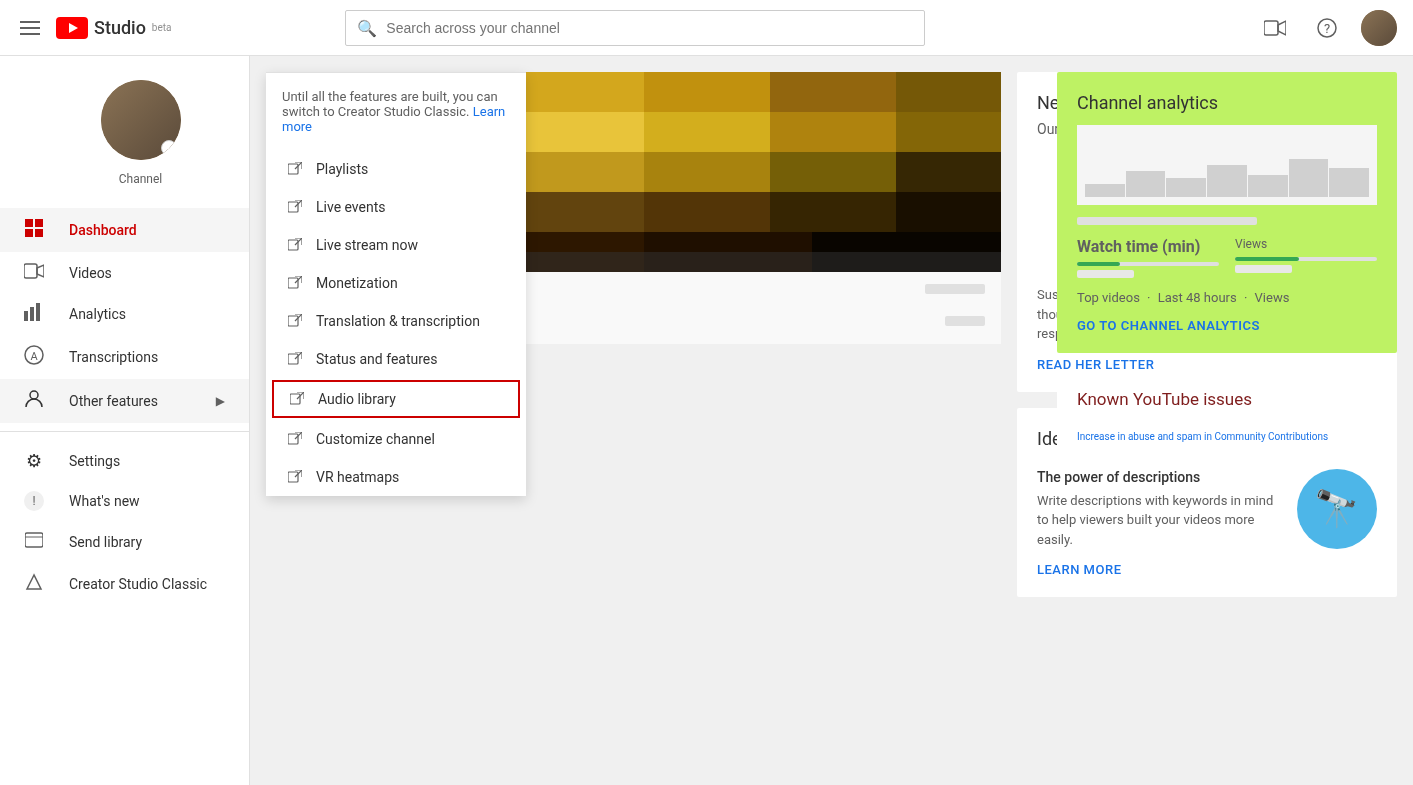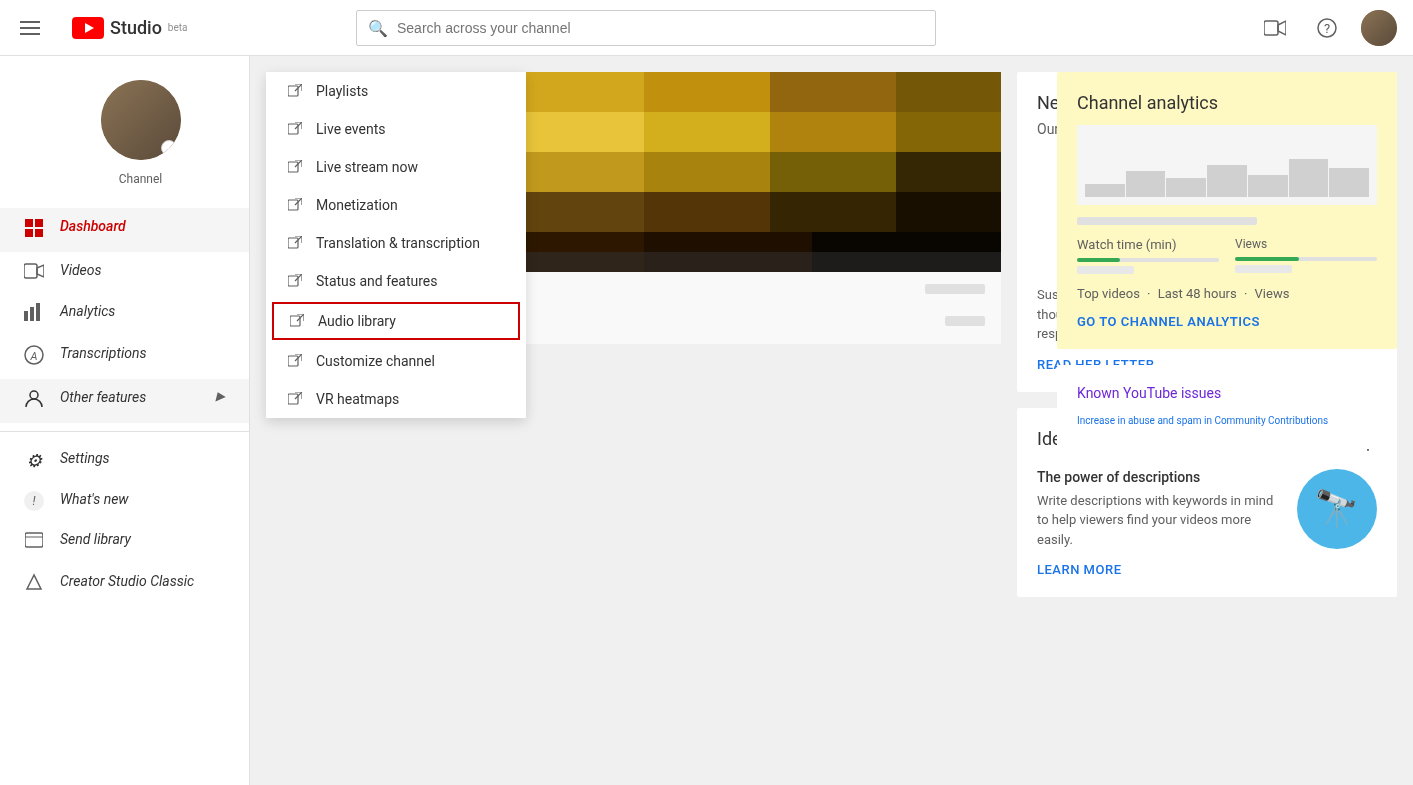--- a/index.html
+++ b/index.html
@@ -7,21 +7,21 @@
 
     
     .header {
       display: flex; align-items: center; height: 56px;
       background: #fff; border-bottom: 1px solid #e0e0e0;
       padding: 0 16px; gap: 16px; position: fixed; top: 0; left: 0; right: 0; z-index: 100;
     }
     .header-left { display: flex; align-items: center; gap: 12px; }
     .hamburger { display: flex; flex-direction: column; gap: 4px; cursor: pointer; padding: 4px; }
     .hamburger span { display: block; width: 20px; height: 2px; background: #606060; }
-    .logo { display: flex; align-items: center; gap: 6px; margin-left: 16px; }
+    .logo { display: flex; align-items: center; gap: 6px; }
     .logo-yt { width: 32px; height: 22px; }
     .search-bar { flex: 1; max-width: 580px; margin: 0 auto; }
     .search-bar input {
       width: 100%; height: 36px; border: 1px solid #ccc; border-radius: 2px;
       padding: 0 16px 0 40px; font-size: 14px; color: #333; background: #fff;
       outline: none;
     }
     .search-wrap { position: relative; }
     .search-icon-pos { position: absolute; left: 12px; top: 50%; transform: translateY(-50%); color: #909090; font-size: 16px; }
     .header-right { display: flex; align-items: center; gap: 16px; margin-left: auto; }
@@ -37,24 +37,23 @@
       width: 250px; background: #fff; border-right: 1px solid #e0e0e0;
       overflow-y: auto; flex-shrink: 0; padding-bottom: 20px;
     }
     .sidebar-profile { padding: 24px 16px 16px; text-align: center; margin-left: 32px; }
     .profile-avatar { width: 80px; height: 80px; border-radius: 50%; margin: 0 auto 12px; background: #8B7355; overflow: hidden; position: relative; }
     .profile-avatar-img { width: 100%; height: 100%; background: linear-gradient(135deg, #8B7355, #5a4a3a); border-radius: 50%; }
     .profile-avatar::after { content: ''; position: absolute; bottom: 4px; right: 4px; width: 14px; height: 14px; background: #fff; border-radius: 50%; border: 1px solid #ccc; }
     .channel-label { font-size: 12px; color: #606060; margin-bottom: 6px; }
 
     .nav-item {
-      display: flex; align-items: flex-start; gap: 16px; padding: 10px 24px;
+      display: flex; align-items: center; gap: 25px; padding: 10px 24px;
       cursor: pointer; color: #333; font-size: 14px; font-weight: 400;
       transition: background 0.15s;
-      font-style: italic;
     }
     .nav-item.active { color: #cc0000; background: #f5f5f5; font-weight: 500; }
     .nav-item .nav-icon { font-size: 18px; color: inherit; width: 20px; text-align: center; }
     .nav-item.active .nav-icon { color: #cc0000; }
     .nav-divider { height: 1px; background: #e0e0e0; margin: 8px 0; }
     .nav-item-chevron { margin-left: auto; font-size: 12px; color: #606060; }
 
     
     .main-content { flex: 1; overflow-y: auto; padding: 16px; background: #f0f0f0; }
     .content-grid { display: grid; grid-template-columns: 1fr 380px; gap: 16px; max-width: 1200px; }
@@ -293,20 +292,24 @@
                 <div class="meta-block" style="width:200px;"></div>
               </div>
               <div class="video-meta-row">
                 <div class="meta-block" style="width:160px;"></div>
                 <div class="meta-block" style="width:40px;margin-left:auto;"></div>
               </div>
             </div>
           </div>
 
           <div class="dropdown-container">
+            <div class="studio-classic-note">
+              <span>Until all the features are built, you can switch to Creator Studio Classic.</span>
+              <a class="learn-more-link">Learn more</a>
+            </div>
 
             <div class="dropdown-item">
               <span class="ext-icon">
                 <svg width="14" height="14" viewBox="0 0 14 14">
                     <rect x="0" y="2" width="10" height="10" rx="1" fill="none" stroke="#606060" stroke-width="1.2"></rect>
                     <path d="M7 0h7v7" fill="none" stroke="#606060" stroke-width="1.2"></path>
                     <line x1="7" y1="7" x2="14" y2="0" stroke="#606060" stroke-width="1.2"></line>
                   </svg>
               </span>
               <span>Playlists</span>
@@ -429,60 +432,60 @@
         </div>
 
         <div class="card">
           <div class="ideas-header">
             <div class="card-title">Ideas for you</div>
             <div style="cursor:pointer;color:#606060;font-size:18px;">⋮</div>
           </div>
           <div class="ideas-row">
             <div class="ideas-text">
               <div class="ideas-label">The power of descriptions</div>
-              <div class="ideas-desc">Write descriptions with keywords in mind to help viewers find your videos more easily.</div>
+              <div class="ideas-desc">Write descriptions with keywords in mind to help viewers built your videos more easily.</div>
             </div>
             <div class="ideas-icon">
               <span style="font-size:36px;">🔭</span>
             </div>
           </div>
           <div style="margin-top:12px;">
             <a class="card-link">LEARN MORE</a>
           </div>
         </div>
 
       </div>
     </div>
 
   </div>
 
 </div>
 
 <div style="position:fixed;top:72px;right:16px;width:340px;display:flex;flex-direction:column;gap:16px;z-index:10;pointer-events:none;">
 
-  <div style="background:#fef9c3;padding:20px;border-radius:2px;pointer-events:all;">
+  <div style="background:#bef264;padding:20px;border-radius:2px;pointer-events:all;">
     <div style="font-size:18px;font-weight:400;margin-bottom:12px;color:#333;">Channel analytics</div>
 
     
     <div style="height:80px;background:#f5f5f5;margin-bottom:12px;padding:8px;display:flex;align-items:flex-end;gap:1px;overflow:hidden;">
       <div style="flex:1;height:20%;background:#d0d0d0;"></div>
       <div style="flex:1;height:40%;background:#d0d0d0;"></div>
       <div style="flex:1;height:30%;background:#d0d0d0;"></div>
       <div style="flex:1;height:50%;background:#d0d0d0;"></div>
       <div style="flex:1;height:35%;background:#d0d0d0;"></div>
       <div style="flex:1;height:60%;background:#d0d0d0;"></div>
       <div style="flex:1;height:45%;background:#d0d0d0;"></div>
     </div>
 
     
     <div style="height:8px;background:#e0e0e0;border-radius:2px;width:60%;margin-bottom:12px;"></div>
 
     <div style="display:grid;grid-template-columns:1fr 1fr;gap:16px;margin-bottom:12px;">
       <div>
-        <div style="font-size:13px;color:#606060;margin-bottom:6px;">Watch time (min)</div>
+        <div style="font-size:16px;color:#606060;margin-bottom:6px;font-weight:bold;">Watch time (min)</div>
         <div style="height:4px;background:#e0e0e0;border-radius:2px;margin-bottom:4px;">
           <div style="height:100%;width:30%;background:#34a853;border-radius:2px;"></div>
         </div>
         <div style="height:8px;background:#e8e8e8;width:40%;border-radius:2px;margin-top:4px;"></div>
       </div>
       <div>
         <div style="font-size:12px;color:#606060;margin-bottom:6px;">Views</div>
         <div style="height:4px;background:#e0e0e0;border-radius:2px;margin-bottom:4px;">
           <div style="height:100%;width:45%;background:#34a853;border-radius:2px;"></div>
         </div>
@@ -495,17 +498,17 @@
       <span style="margin:0 4px;">·</span>
       <span>Last 48 hours</span>
       <span style="margin:0 4px;">·</span>
       <span>Views</span>
     </div>
 
     <a class="analytics-link" style="pointer-events:all;">GO TO CHANNEL ANALYTICS</a>
   </div>
 
   <div style="background:#fff;padding:20px;border-radius:2px;pointer-events:all;">
-    <div style="font-size:14px;font-weight:400;margin-bottom:12px;color:#6d28d9;">Known YouTube issues</div>
+    <div style="font-size:17px;font-weight:400;margin-bottom:20px;color:#7f1d1d;">Known YouTube issues</div>
     <div class="issue-item">Increase in abuse and spam in Community Contributions</div>
   </div>
 
 </div>
 
 </body></html>

